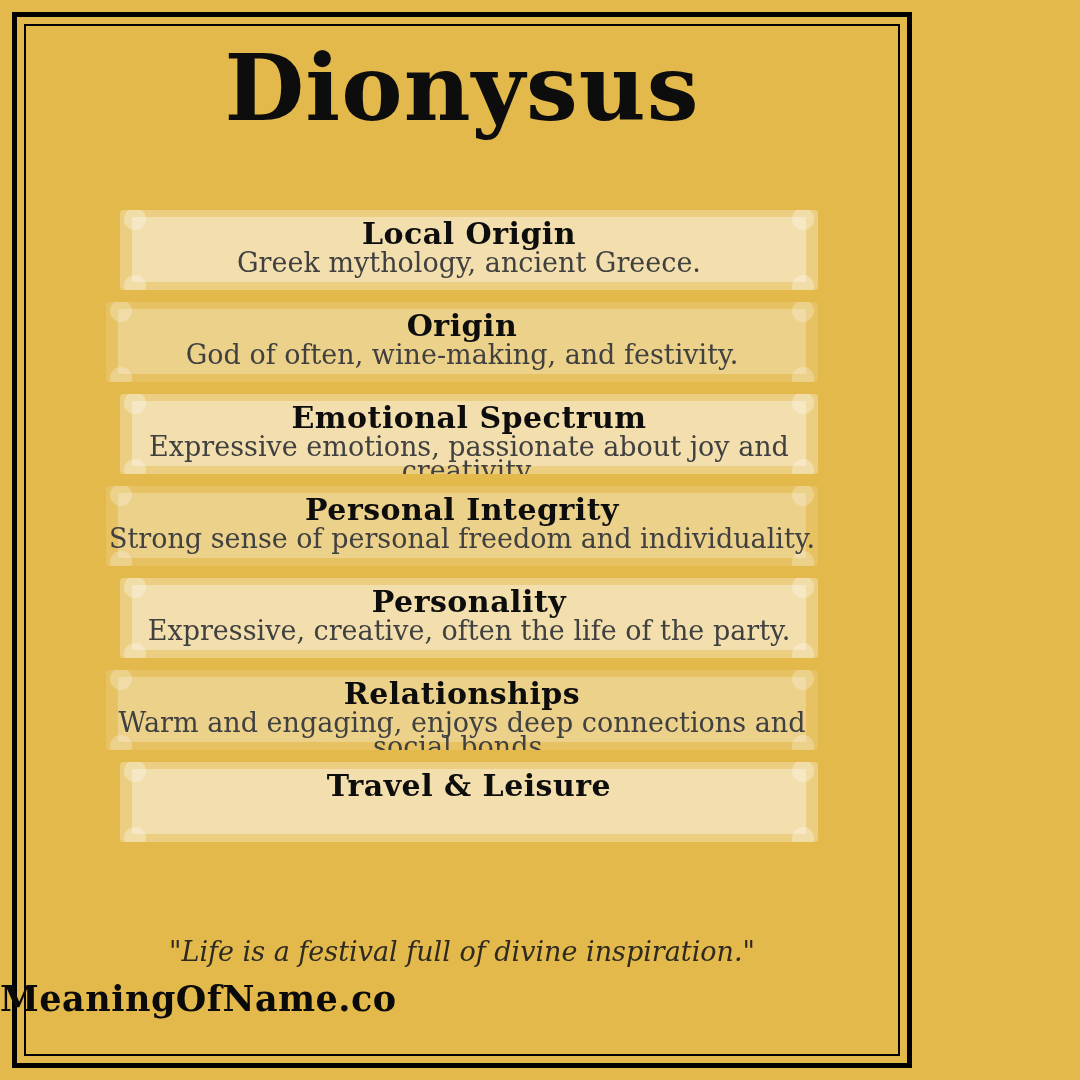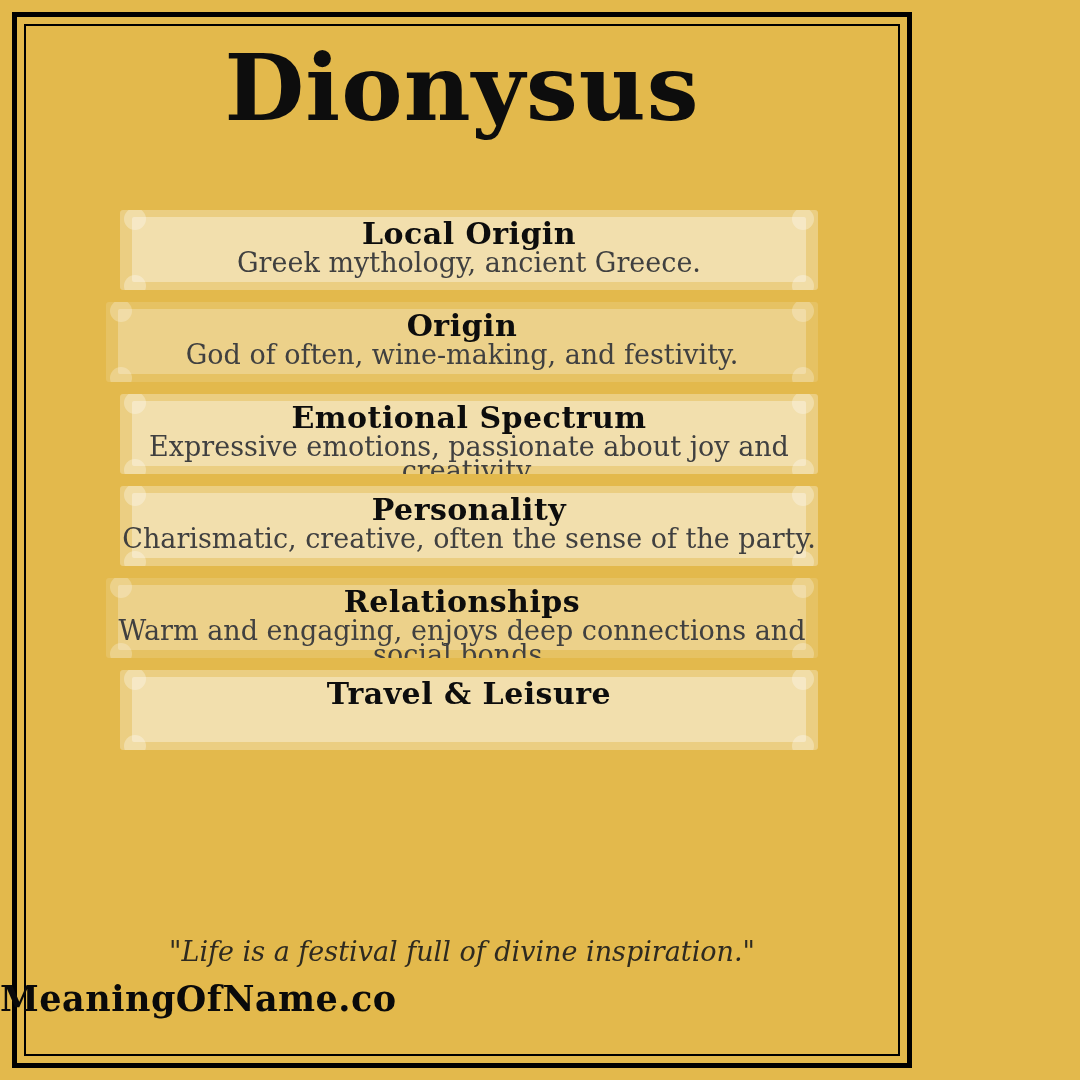--- a/index.html
+++ b/index.html
@@ -158,30 +158,41 @@
       <i class="knob tl"></i>
       <i class="knob tr"></i>
       <i class="knob bl"></i>
       <i class="knob br"></i>
       <div class="card-text">
         <h2>Emotional Spectrum</h2>
         <p>Expressive emotions, passionate about joy and creativity.</p>
       </div>
     </section>
 
+    <section class="card dark">
+      <div class="card-inner"></div>
+      <i class="knob tl"></i>
+      <i class="knob tr"></i>
+      <i class="knob bl"></i>
+      <i class="knob br"></i>
+      <div class="card-text">
+        <h2>Personal Integrity</h2>
+        <p>Strong sense of personal freedom and individuality.</p>
+      </div>
+    </section>
 
     <section class="card light">
       <div class="card-inner"></div>
       <i class="knob tl"></i>
       <i class="knob tr"></i>
       <i class="knob bl"></i>
       <i class="knob br"></i>
       <div class="card-text">
         <h2>Personality</h2>
-        <p>Charismatic, creative, often the sense of the party.</p>
+        <p>Expressive, creative, often the life of the party.</p>
       </div>
     </section>
 
     <section class="card dark">
       <div class="card-inner"></div>
       <i class="knob tl"></i>
       <i class="knob tr"></i>
       <i class="knob bl"></i>
       <i class="knob br"></i>
       <div class="card-text">

